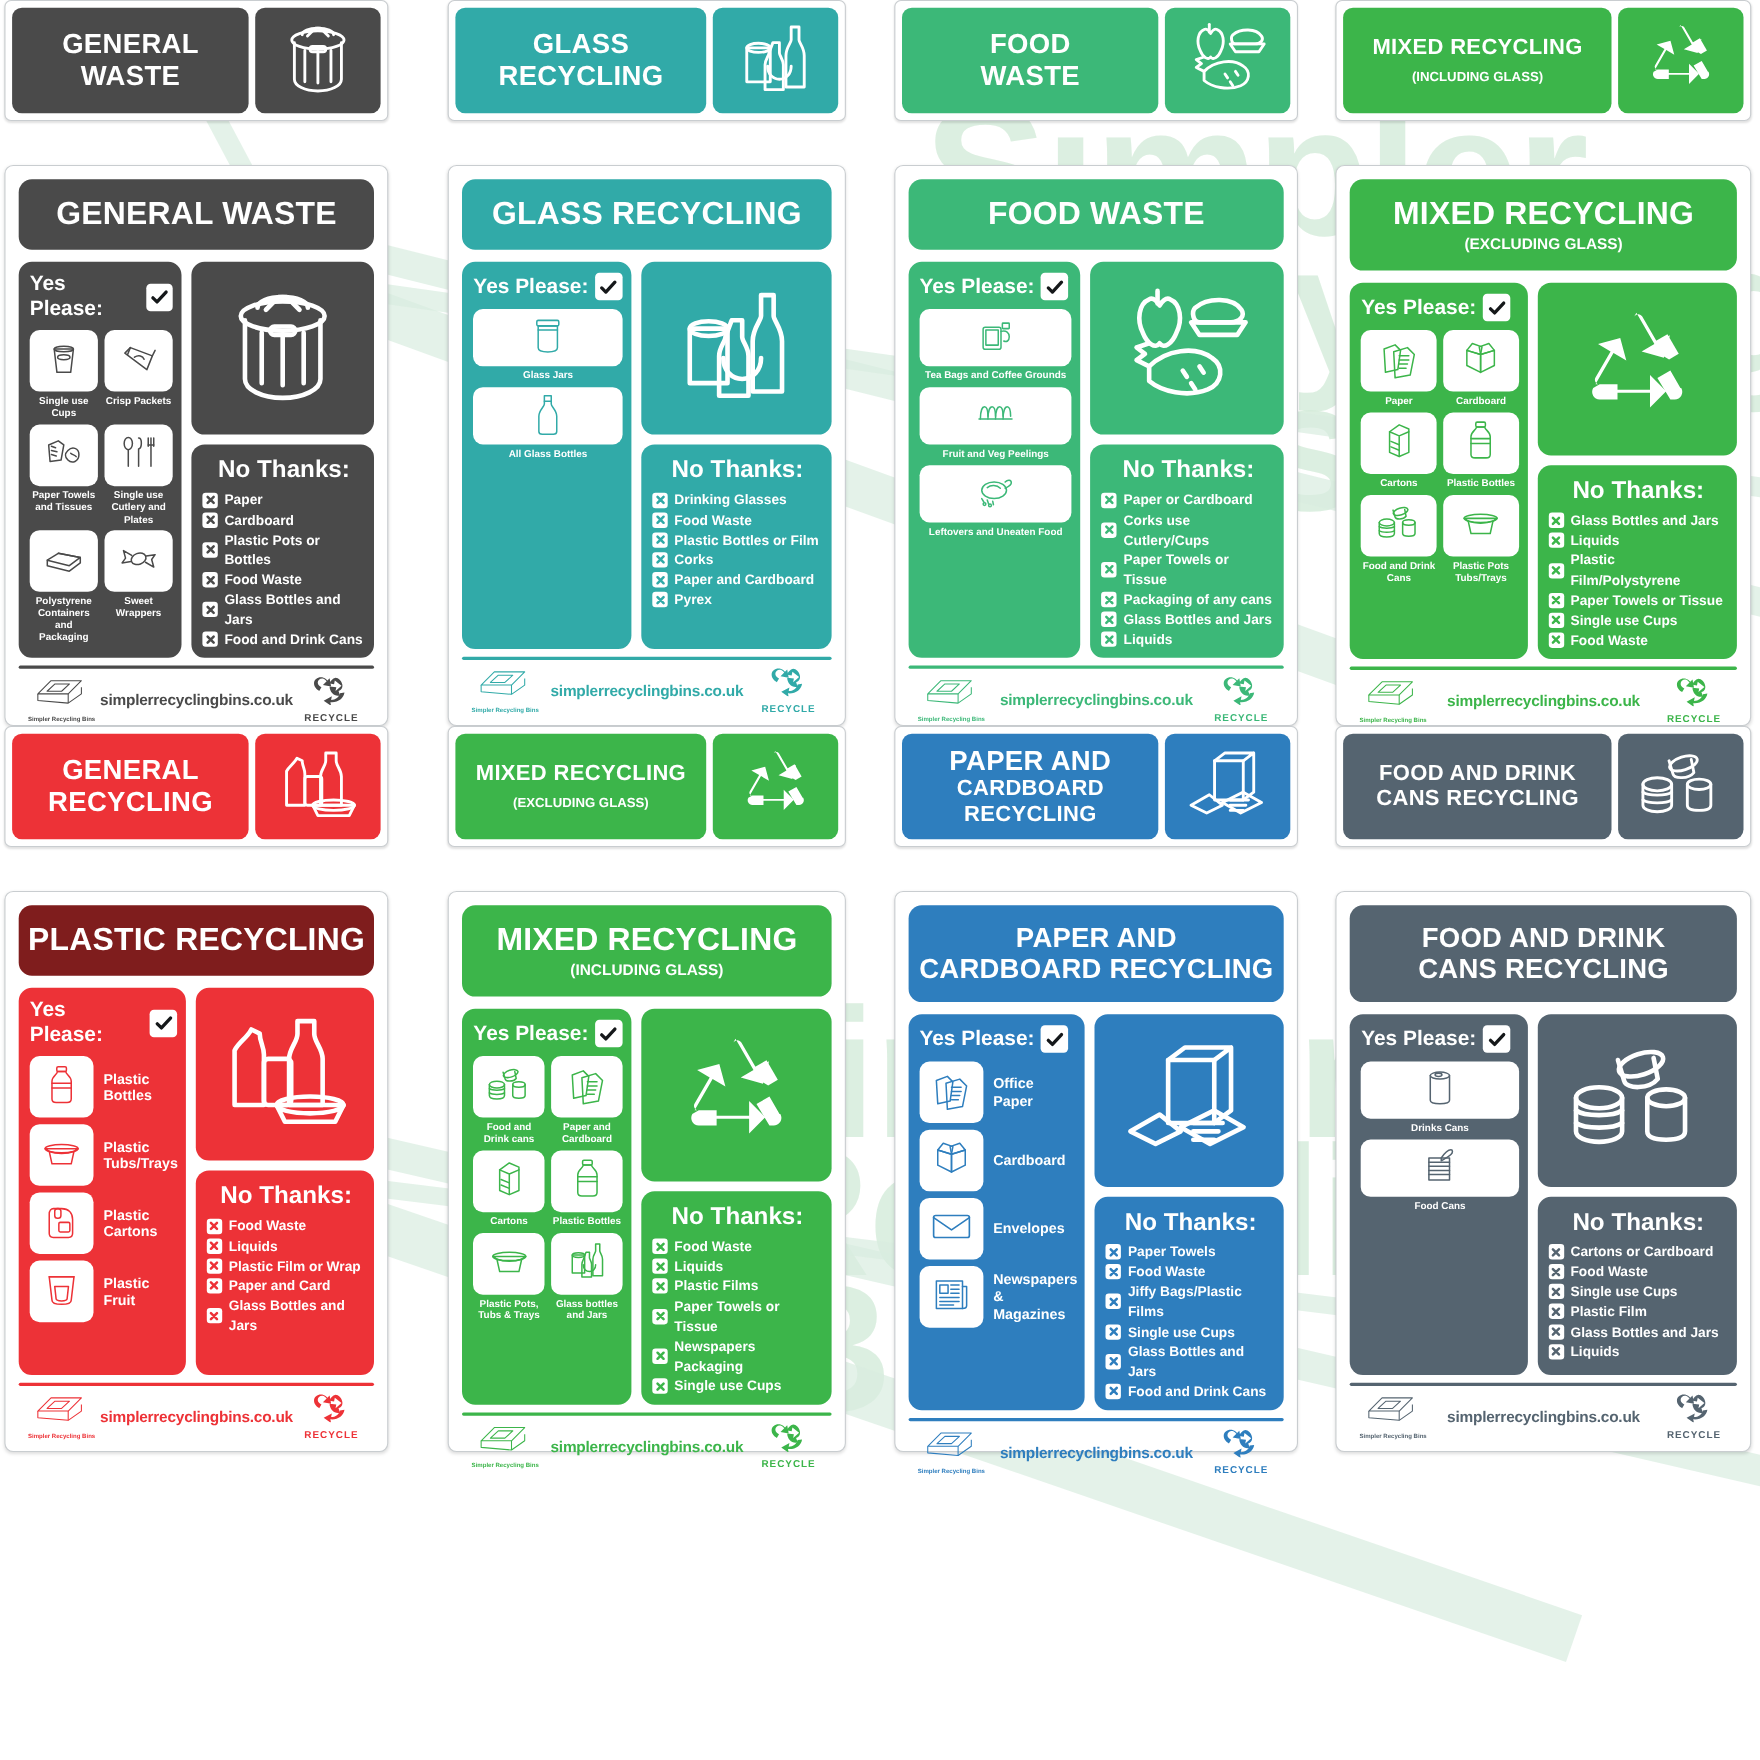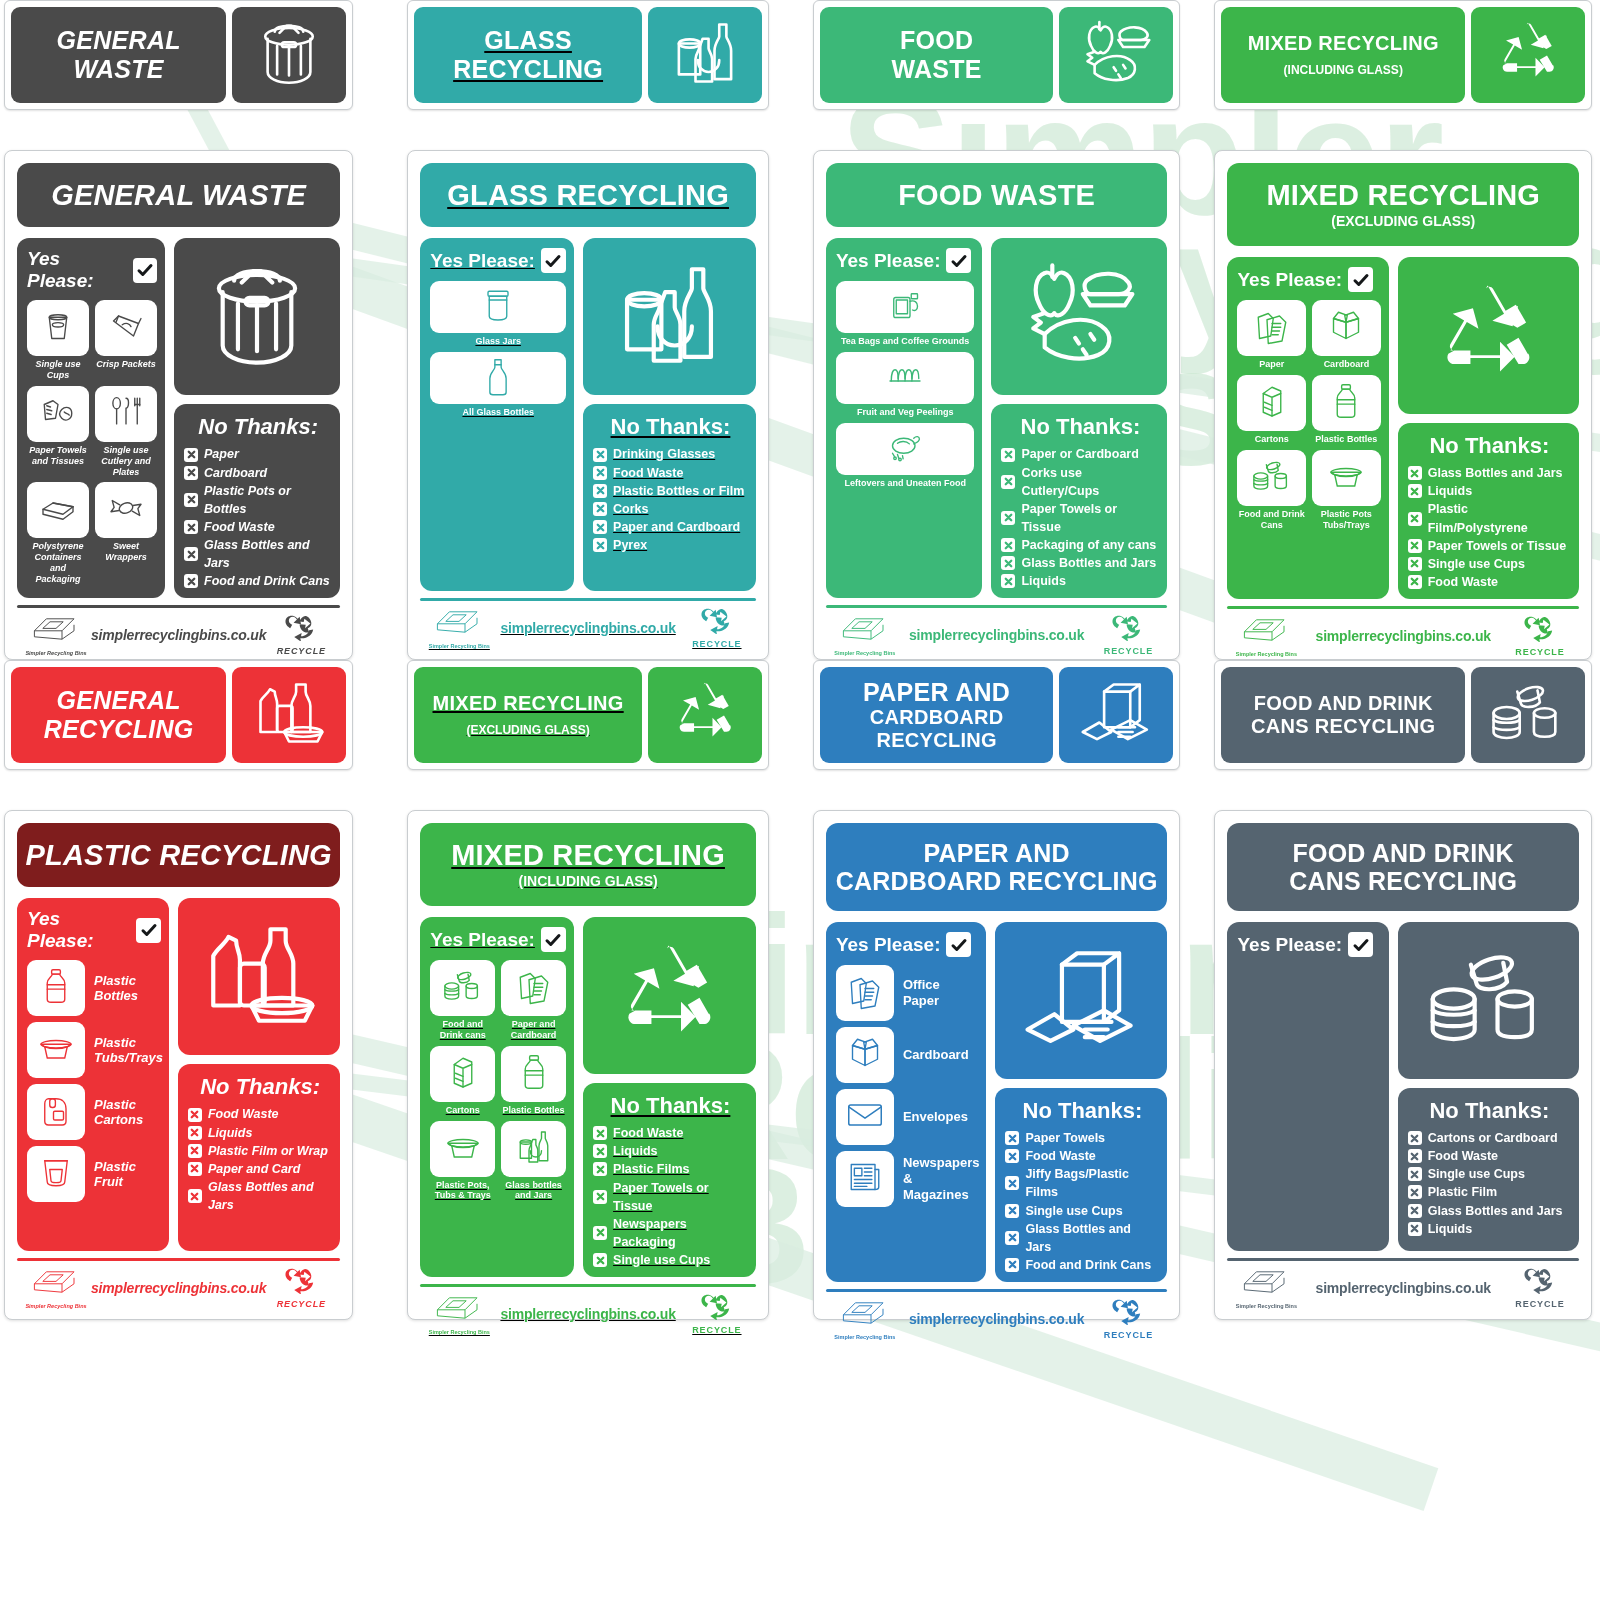--- a/index.html
+++ b/index.html
@@ -36,22 +36,22 @@
   .grid {
     position:relative; z-index:2;
     display:grid;
     grid-template-columns:repeat(4, 1fr);
     column-gap:0px;
     padding:0;
   }
   .col { position:relative; }
 
   
-  .col-0 { padding-left:4px;  padding-right:48px;font-style:italic; }
-  .col-1 { padding-left:6px;  padding-right:32px;text-decoration:underline; }
+  .col-0 { padding-left:4px;  padding-right:48px; }
+  .col-1 { padding-left:6px;  padding-right:32px; }
   .col-2 { padding-left:12px; padding-right:20px; }
   .col-3 { padding-left:14px; padding-right:8px; }
 
   
   .banner {
     background:#fff;
     border:1px solid #c9cdd0;
     border-radius:6px;
     padding:6px;
     display:flex;
@@ -1484,20 +1484,44 @@
         <div class="poster-body">
           <div class="yes-col" style="background:#556470">
             <div class="yes-head">
               <span>Yes Please:</span>
               <span class="tickbox">
                 <svg viewBox="0 0 24 24" fill="none" stroke="#15181a" stroke-width="4" stroke-linecap="round" stroke-linejoin="round">
                   <path d="M4 13l5 5L20 6"></path>
                 </svg>
               </span>
             </div>
+            <div class="yes-rows">
+        <div class="item">
+          <div class="tile small">
+                  <span class=""><svg viewBox="0 0 64 64" fill="none" stroke="#556470" stroke-width="2.2" stroke-linecap="round" stroke-linejoin="round">
+    <ellipse cx="32" cy="14" rx="14" ry="5"></ellipse>
+                      <path d="M18 14v36c0 3 6 5 14 5s14-2 14-5V14"></path>
+    <ellipse cx="30" cy="13" rx="5" ry="2.5"></ellipse>
+                    </svg></span>
+                </div>
+          <div class="item-label">Drinks
+Cans</div>
+        </div>
+        <div class="item">
+          <div class="tile small">
+                  <span class=""><svg viewBox="0 0 64 64" fill="none" stroke="#556470" stroke-width="2.2" stroke-linecap="round" stroke-linejoin="round">
+    <rect x="16" y="22" width="30" height="32"></rect>
+                      <path d="M16 28h30M16 34h30M16 40h30M16 46h30"></path>
+    <path d="M34 22c4-6 10-12 14-12 3 0 3 4 0 7-4 4-9 6-14 9z"></path>
+                    </svg></span>
+                </div>
+          <div class="item-label">Food
+Cans</div>
+        </div>
+            </div>
           </div>
 
           <div class="right-col">
             <div class="hero" style="background:#556470">
               <span class=""><svg viewBox="0 0 64 64" fill="none" stroke="#ffffff" stroke-width="2.2" stroke-linecap="round" stroke-linejoin="round">
     <ellipse cx="34" cy="16" rx="11" ry="5" transform="rotate(-18 34 16)"></ellipse>
     <path d="M23 14l3 10c1 4 12 4 16-1l-2-10"></path>
     <ellipse cx="14" cy="32" rx="11" ry="5"></ellipse>
                   <path d="M3 32v16c0 3 5 5 11 5s11-2 11-5V32"></path>
     <path d="M3 38c4 3 18 3 22 0M3 44c4 3 18 3 22 0"></path>

